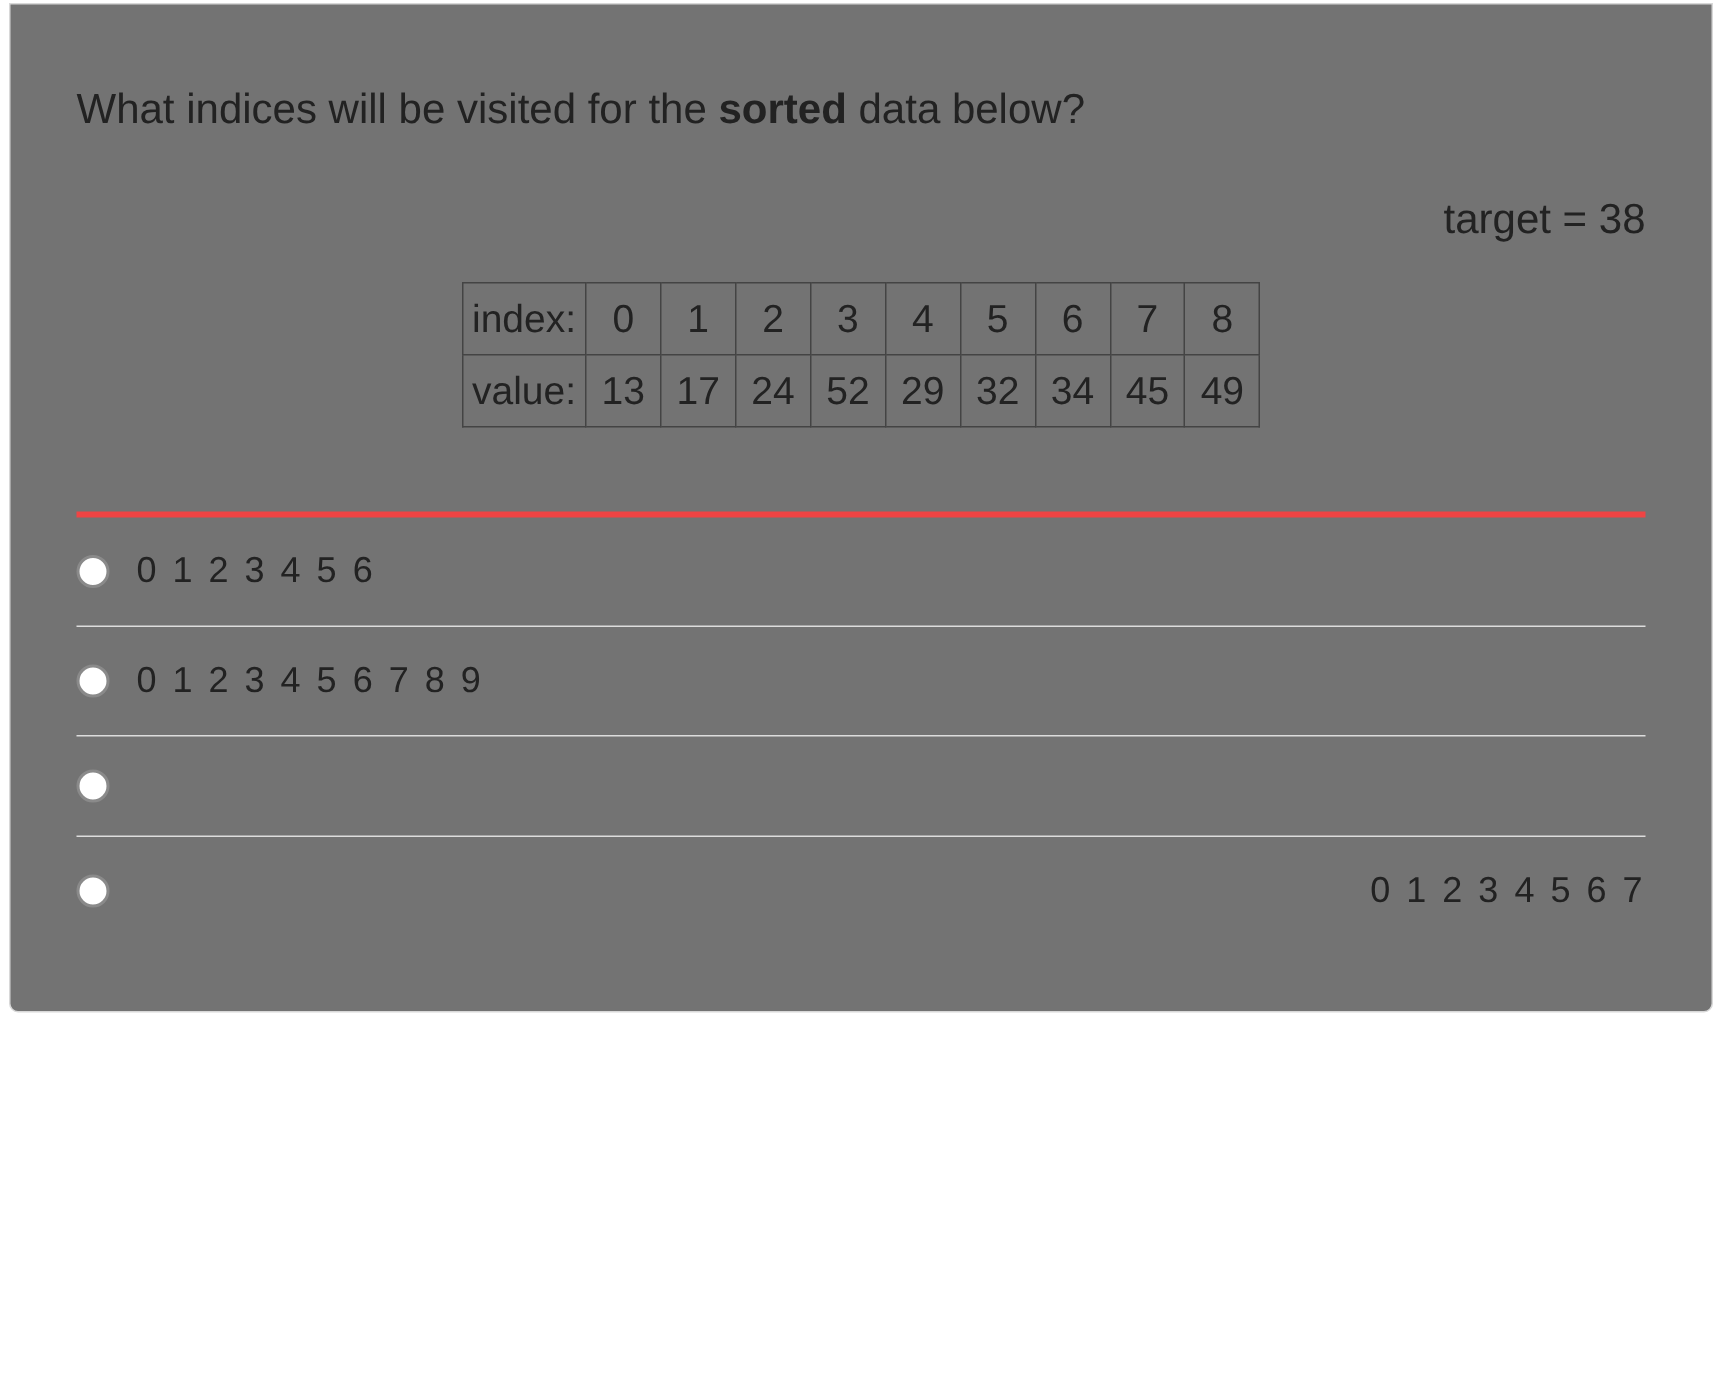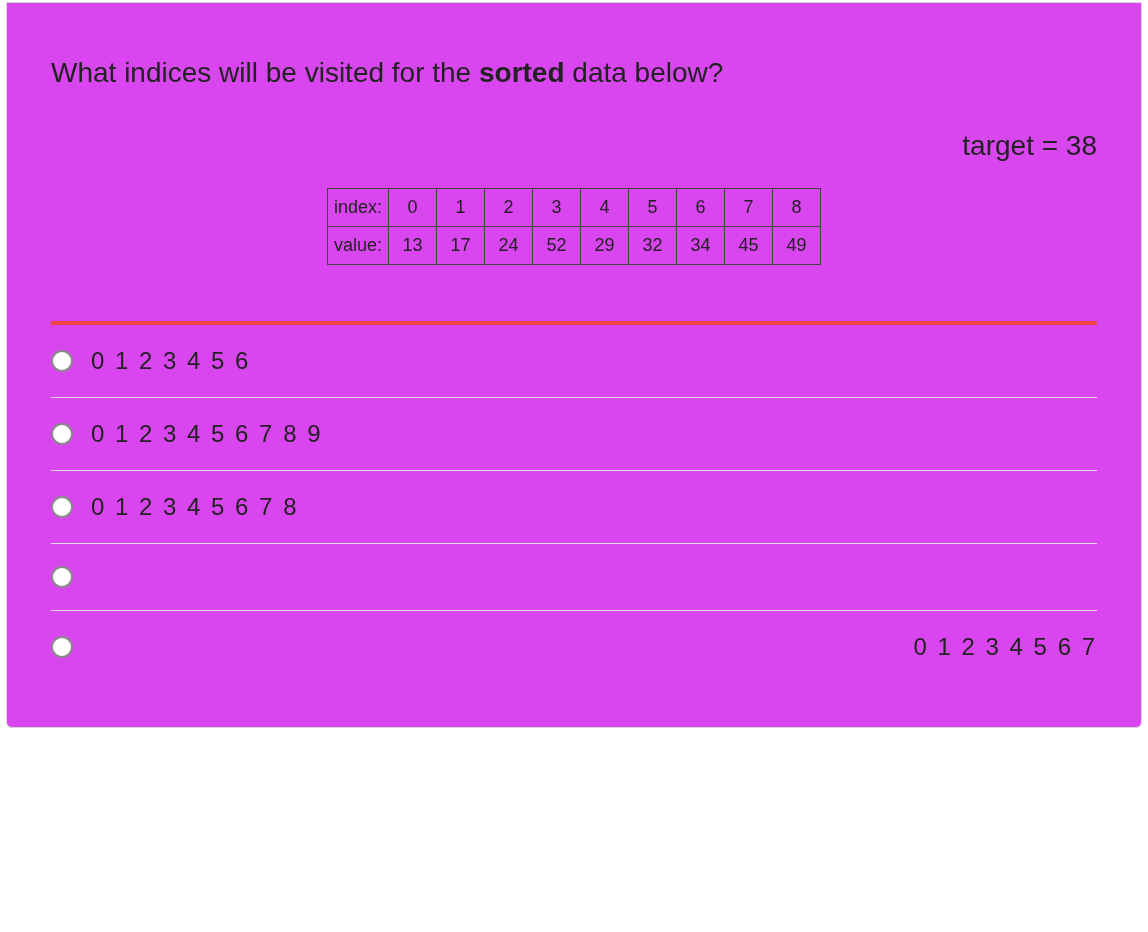--- a/index.html
+++ b/index.html
@@ -11,41 +11,41 @@
       font-family: -apple-system, BlinkMacSystemFont, 'Segoe UI', Helvetica, Arial, sans-serif;
       background: #fff;
       padding: 0;
     }
     .question-card {
       border: 1px solid #d8d8d8;
       border-top: 1px solid #d8d8d8;
       border-radius: 0 0 6px 6px;
       margin: 2px 6px 10px 6px;
       padding: 50px 44px 44px 44px;
-      background: #d946ef;
+      background: #737373;
     }
     .question-text {
       font-size: 28px;
       color: #222;
       line-height: 1.4;
       margin-bottom: 38px;
     }
     .question-text b {
       font-weight: 700;
     }
     .target-line {
       text-align: right;
       font-size: 28px;
       color: #222;
       margin-bottom: 26px;
     }
     .data-table {
       border-collapse: collapse;
       margin: 12px auto 56px auto;
-      font-size: 18px;
+      font-size: 26px;
       color: #222;
     }
     .data-table td {
       border: 1px solid #444;
       padding: 8px 10px;
       text-align: center;
       min-width: 48px;
     }
     .data-table td.label {
       text-align: left;
@@ -128,24 +128,20 @@
     <div class="option">
       <span class="radio-circle"></span>
       <span class="option-label">0 1 2 3 4 5 6</span>
     </div>
     <div class="option">
       <span class="radio-circle"></span>
       <span class="option-label">0 1 2 3 4 5 6 7 8 9</span>
     </div>
     <div class="option">
       <span class="radio-circle"></span>
-      <span class="option-label">0 1 2 3 4 5 6 7 8</span>
-    </div>
-    <div class="option">
-      <span class="radio-circle"></span>
     </div>
     <div class="option">
       <span class="radio-circle"></span>
       <span class="option-label">0 1 2 3 4 5 6 7</span>
     </div>
   </div>
 
 </div>
 
 </body></html>

